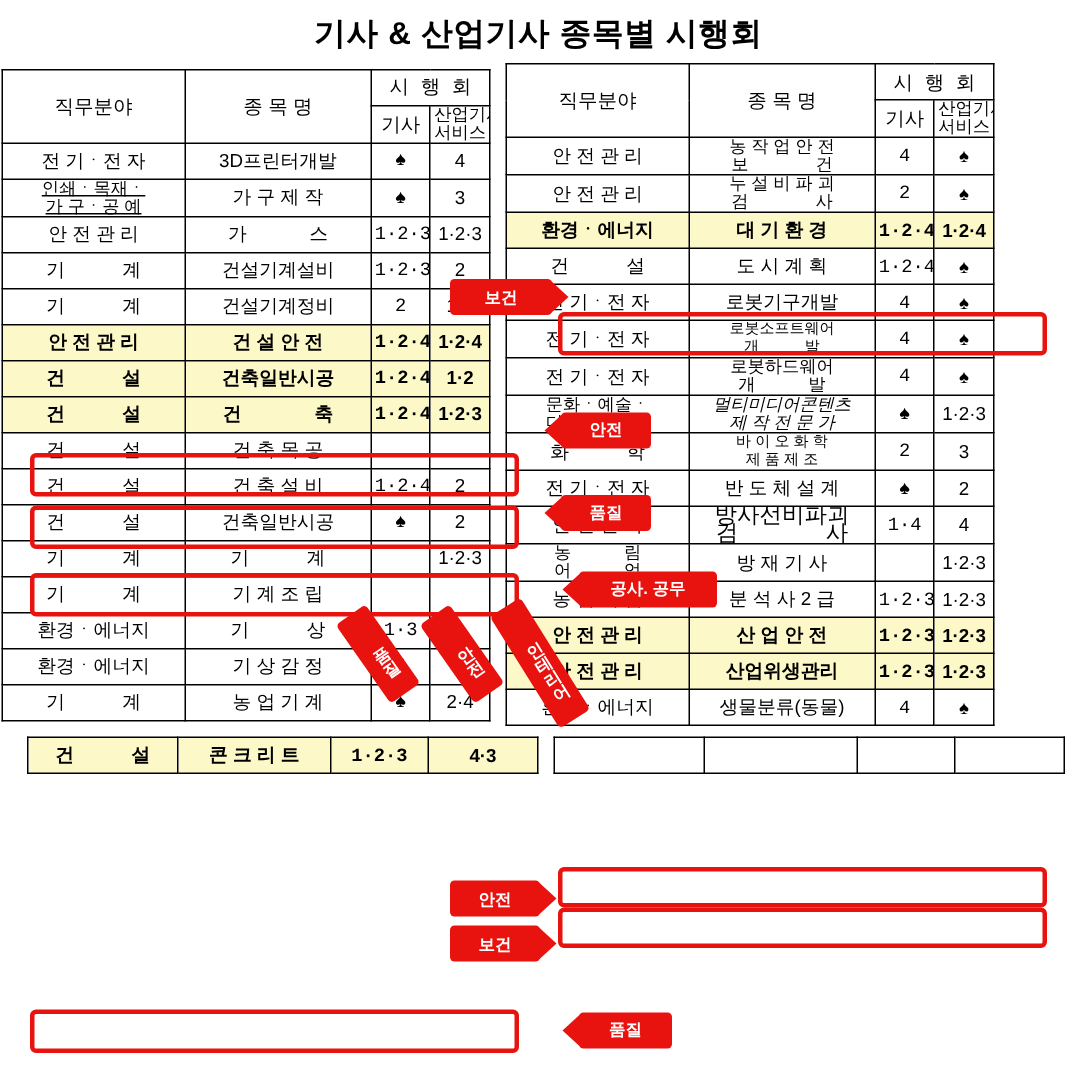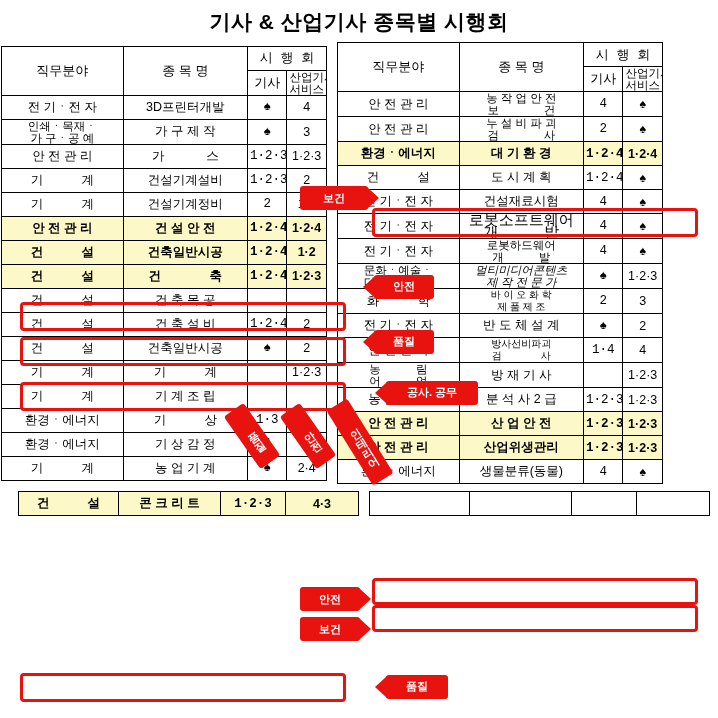--- a/index.html
+++ b/index.html
@@ -109,21 +109,21 @@
       </tr>
     </thead>
     <tbody>
         <tr>
           <td class="col-a">전&nbsp;기ㆍ전&nbsp;자</td>
           <td class="col-b">3D프린터개발</td>
           <td class="col-c">♠</td>
           <td class="col-d">4</td>
         </tr>
         <tr>
-          <td class="col-a" style="line-height: 12px; font-size: 11.5px;">인쇄ㆍ목재ㆍ<br>가&nbsp;구ㆍ공&nbsp;예</td>
+          <td class="col-a" style="line-height: 12px; font-size: 11.5px; text-decoration: underline;">인쇄ㆍ목재ㆍ<br>가&nbsp;구ㆍ공&nbsp;예</td>
           <td class="col-b">가&nbsp;구&nbsp;제&nbsp;작</td>
           <td class="col-c">♠</td>
           <td class="col-d">3</td>
         </tr>
         <tr>
           <td class="col-a">안&nbsp;전&nbsp;관&nbsp;리</td>
           <td class="col-b">가&nbsp;&nbsp;&nbsp;&nbsp;&nbsp;&nbsp;&nbsp;&nbsp;&nbsp;&nbsp;&nbsp;&nbsp;스</td>
           <td class="col-c">1·2·3</td>
           <td class="col-d">1·2·3</td>
         </tr>
@@ -240,27 +240,27 @@
           <td class="col-d">1·2·4</td>
         </tr>
         <tr>
           <td class="col-a">건&nbsp;&nbsp;&nbsp;&nbsp;&nbsp;&nbsp;&nbsp;&nbsp;&nbsp;&nbsp;&nbsp;설</td>
           <td class="col-b">도&nbsp;시&nbsp;계&nbsp;획</td>
           <td class="col-c">1·2·4</td>
           <td class="col-d">♠</td>
         </tr>
         <tr>
           <td class="col-a">전&nbsp;기ㆍ전&nbsp;자</td>
-          <td class="col-b">건설재료시험</td>
-          <td class="col-c">4</td>
-          <td class="col-d">♠</td>
-        </tr>
-        <tr>
-          <td class="col-a">전&nbsp;기ㆍ전&nbsp;자</td>
-          <td class="col-b" style="line-height: 12px; font-size: 15px;">로봇소프트웨어<br>개&nbsp;&nbsp;&nbsp;&nbsp;&nbsp;&nbsp;&nbsp;&nbsp;&nbsp;&nbsp;&nbsp;발</td>
+          <td class="col-b">로봇기구개발</td>
+          <td class="col-c">4</td>
+          <td class="col-d">♠</td>
+        </tr>
+        <tr>
+          <td class="col-a">전&nbsp;기ㆍ전&nbsp;자</td>
+          <td class="col-b" style="line-height: 12px; font-size: 10px;">로봇소프트웨어<br>개&nbsp;&nbsp;&nbsp;&nbsp;&nbsp;&nbsp;&nbsp;&nbsp;&nbsp;&nbsp;&nbsp;발</td>
           <td class="col-c">4</td>
           <td class="col-d">♠</td>
         </tr>
         <tr>
           <td class="col-a">전&nbsp;기ㆍ전&nbsp;자</td>
           <td class="col-b" style="line-height: 12px; font-size: 11.5px; margin-left: 44px;">로봇하드웨어<br>개&nbsp;&nbsp;&nbsp;&nbsp;&nbsp;&nbsp;&nbsp;&nbsp;&nbsp;&nbsp;&nbsp;발</td>
           <td class="col-c">4</td>
           <td class="col-d">♠</td>
         </tr>
         <tr>
@@ -276,21 +276,21 @@
           <td class="col-d">3</td>
         </tr>
         <tr>
           <td class="col-a">전&nbsp;기ㆍ전&nbsp;자</td>
           <td class="col-b">반&nbsp;도&nbsp;체&nbsp;설&nbsp;계</td>
           <td class="col-c">♠</td>
           <td class="col-d">2</td>
         </tr>
         <tr>
           <td class="col-a">안&nbsp;전&nbsp;관&nbsp;리</td>
-          <td class="col-b" style="line-height: 12px; font-size: 10px;">방사선비파괴<br>검&nbsp;&nbsp;&nbsp;&nbsp;&nbsp;&nbsp;&nbsp;&nbsp;&nbsp;&nbsp;&nbsp;&nbsp;&nbsp;&nbsp;사</td>
+          <td class="col-b" style="line-height: 12px; font-size: 15px;">방사선비파괴<br>검&nbsp;&nbsp;&nbsp;&nbsp;&nbsp;&nbsp;&nbsp;&nbsp;&nbsp;&nbsp;&nbsp;&nbsp;&nbsp;&nbsp;사</td>
           <td class="col-c">1·4</td>
           <td class="col-d">4</td>
         </tr>
         <tr>
           <td class="col-a" style="line-height: 12px; font-size: 11.5px;">농&nbsp;&nbsp;&nbsp;&nbsp;&nbsp;&nbsp;&nbsp;&nbsp;&nbsp;&nbsp;&nbsp;림<br>어&nbsp;&nbsp;&nbsp;&nbsp;&nbsp;&nbsp;&nbsp;&nbsp;&nbsp;&nbsp;&nbsp;업</td>
           <td class="col-b">방&nbsp;재&nbsp;기&nbsp;사</td>
           <td class="col-c">&nbsp;</td>
           <td class="col-d">1·2·3</td>
         </tr>
         <tr>

